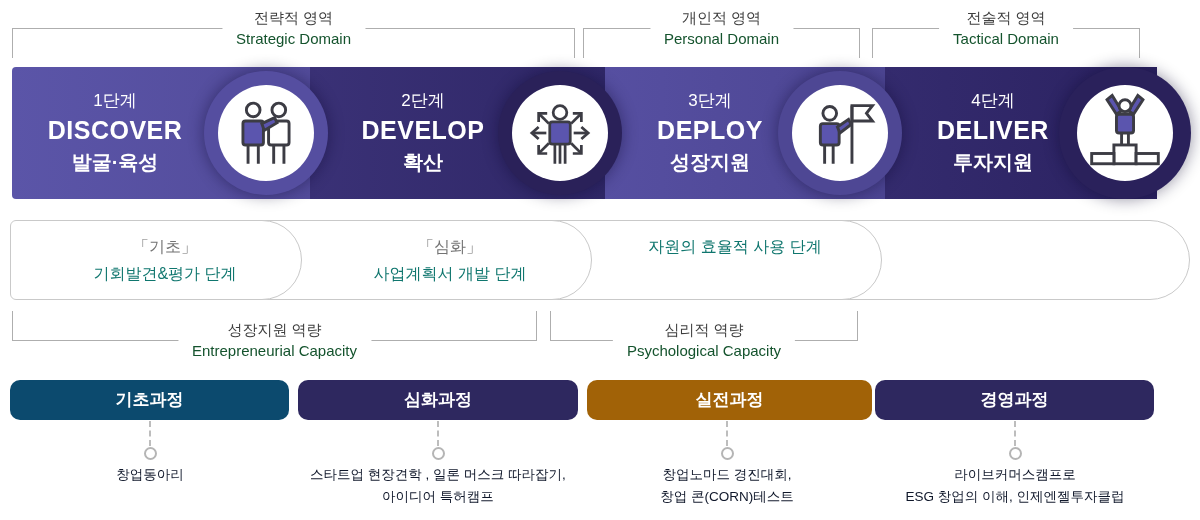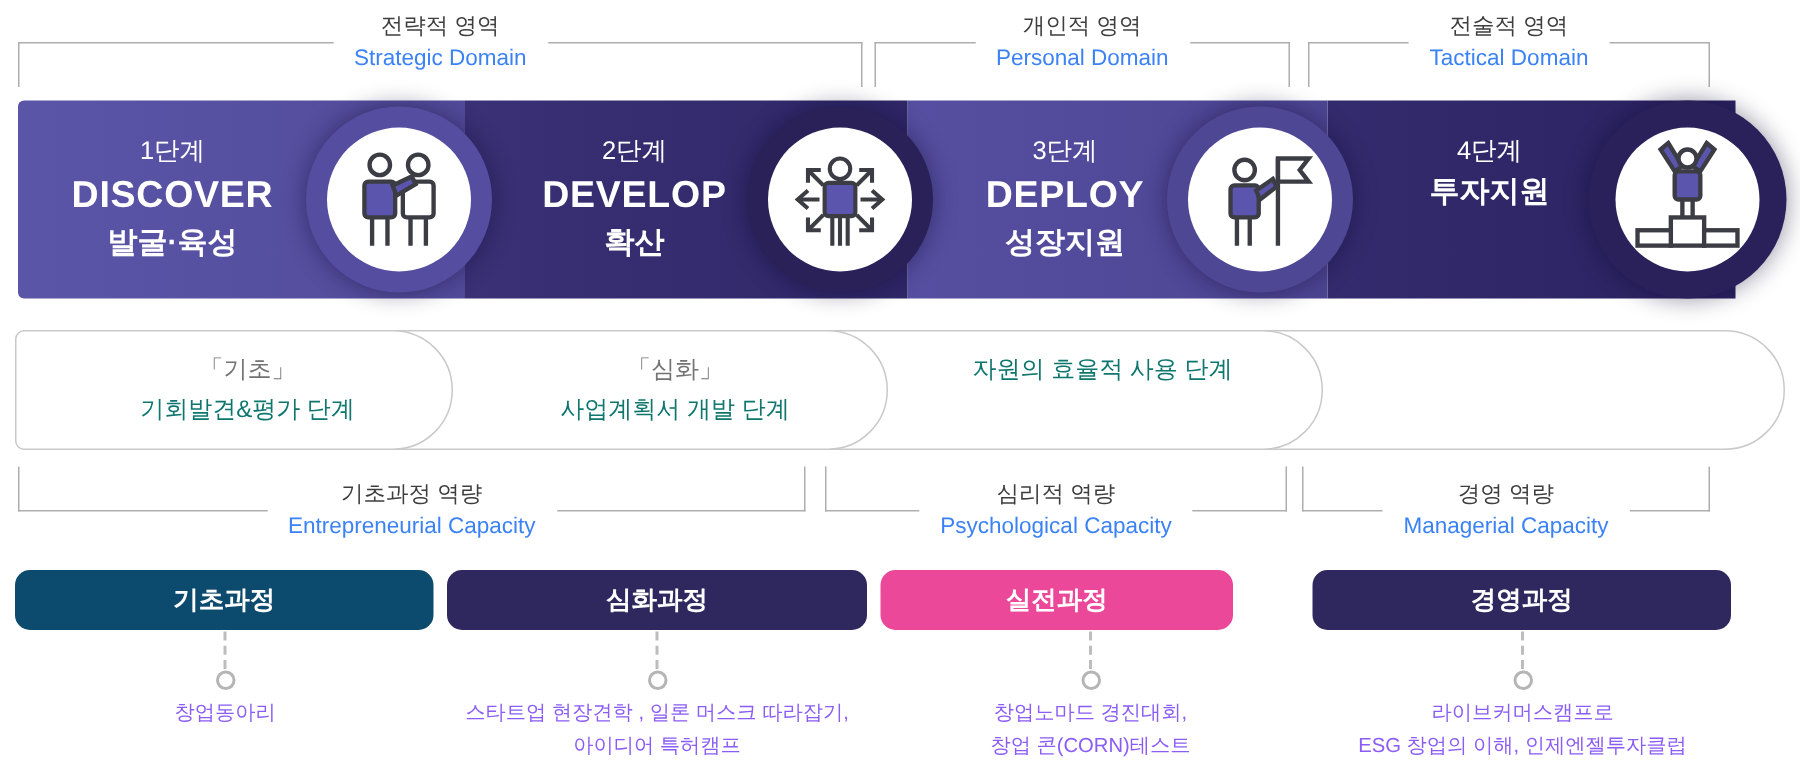--- a/index.html
+++ b/index.html
@@ -6,21 +6,21 @@
   .canvas{position:relative;width:1200px;height:520px;background:#fff;overflow:hidden;border-radius:18px;}
 
   
   .bracket{position:absolute;box-sizing:border-box;}
   .bracket.top{top:28px;height:30px;border-top:1px solid #aeaeae;border-left:1px solid #aeaeae;border-right:1px solid #aeaeae;}
   .bracket.bottom{top:311px;height:30px;border-bottom:1px solid #aeaeae;border-left:1px solid #aeaeae;border-right:1px solid #aeaeae;}
   .bk-label{position:absolute;left:50%;transform:translateX(-50%);background:#fff;padding:0 14px;text-align:center;white-space:nowrap;}
   .bracket.top .bk-label{top:-22px;}
   .bracket.bottom .bk-label{bottom:-21px;}
   .bk-kr{font-size:15px;color:#3e3e3e;font-weight:500;line-height:21px;}
-  .bk-en{font-size:15px;color:#3b82f6;line-height:21px;}
+  .bk-en{font-size:15px;color:#14532d;line-height:21px;}
 
   
   .band{position:absolute;left:0;top:67px;width:1200px;height:132px;}
   .seg{position:absolute;inset:0;}
   .seg-rect{position:absolute;top:0;height:132px;}
   .ring{position:absolute;top:4px;width:124px;height:124px;border-radius:50%;box-shadow:0 0 16px rgba(12,6,45,.45);}
   .ring.big{top:0;width:132px;height:132px;}
   .white-circle{position:absolute;top:18px;width:96px;height:96px;border-radius:50%;background:#fff;display:flex;align-items:center;justify-content:center;}
   .stage-text{position:absolute;top:22px;text-align:center;color:#fff;}
   .st-step{font-size:17px;line-height:24px;font-weight:400;}
@@ -31,21 +31,21 @@
   
   .pill{position:absolute;top:220px;height:80px;background:#fff;border:1px solid #c9c9c9;border-radius:6px 40px 40px 6px;box-sizing:border-box;}
   .pill-label{position:absolute;top:233px;text-align:center;z-index:28;}
   .pl-title{font-size:16px;line-height:27px;color:#737373;font-weight:500;text-align:center;}
   .pl-desc{font-size:16px;line-height:27px;color:#0f766e;font-weight:500;}
 
   
   .course-btn{position:absolute;top:380px;height:40px;border:none;border-radius:10px;color:#fff;font-size:17px;font-weight:700;line-height:40px;text-align:center;font-family:"Liberation Sans",sans-serif;padding:0;cursor:pointer;}
   .dash{position:absolute;top:421px;height:25px;width:0;border-left:2px dashed #bdbdbd;}
   .dot{position:absolute;top:447px;width:9px;height:9px;border:2px solid #b5b5b5;border-radius:50%;background:#fff;}
-  .detail{position:absolute;top:464px;text-align:center;font-size:13.5px;line-height:22px;color:#8b5cf6;}
+  .detail{position:absolute;top:464px;text-align:center;font-size:13.5px;line-height:22px;color:#0f172a;}
 </style>
 </head>
 <body>
 
 <div class="canvas">
 
   <div class="bracket top" style="left:12px;width:563px;">
     <div class="bk-label">
       <div class="bk-kr">전략적 영역</div>
       <div class="bk-en">Strategic Domain</div>
@@ -78,20 +78,21 @@
             <rect x="38" y="26" width="20" height="22" rx="3" fill="#5B55AE"></rect>
             <path d="M44 48 V62 M52 48 V62"></path>
             <rect x="35" y="62" width="26" height="22" fill="#fff"></rect>
             <rect x="9" y="72" width="26" height="12" fill="#fff"></rect>
             <rect x="61" y="72" width="26" height="12" fill="#fff"></rect>
           </g>
         </svg>
       </div>
       <div class="stage-text" style="left:903px;width:180px;">
         <div class="st-step">4단계</div>
+        <div class="st-en">DELIVER</div>
         <div class="st-kr">투자지원</div>
       </div>
     </div>
 
     <div class="seg" style="z-index:20;">
       <div class="seg-rect" style="left:605px;width:280px;background:linear-gradient(90deg,#564FA1,#4C4592);"></div>
       <div class="ring" style="left:778px;background:#4E4794;"></div>
       <div class="white-circle" style="left:792px;">
         <svg class="icon-svg" viewBox="0 0 96 96">
           <g fill="none" stroke="#3C3C44" stroke-width="3.4">
@@ -177,40 +178,34 @@
   <div class="pill-label" style="left:300px;width:300px;">
     <div class="pl-title">「심화」</div>
     <div class="pl-desc">사업계획서 개발 단계</div>
   </div>
   <div class="pill-label" style="left:590px;width:290px;">
     <div class="pl-desc">자원의 효율적 사용 단계</div>
   </div>
 
   <div class="bracket bottom" style="left:12px;width:525px;">
     <div class="bk-label">
-      <div class="bk-kr">기초과정 역량</div>
+      <div class="bk-kr">성장지원 역량</div>
       <div class="bk-en">Entrepreneurial Capacity</div>
     </div>
   </div>
   <div class="bracket bottom" style="left:550px;width:308px;">
     <div class="bk-label">
       <div class="bk-kr">심리적 역량</div>
       <div class="bk-en">Psychological Capacity</div>
     </div>
   </div>
-  <div class="bracket bottom" style="left:868px;width:272px;">
-    <div class="bk-label">
-      <div class="bk-kr">경영 역량</div>
-      <div class="bk-en">Managerial Capacity</div>
-    </div>
-  </div>
 
   <button class="course-btn" style="left:10px;width:279px;background:#0c4a6e;">기초과정</button>
   <button class="course-btn" style="left:298px;width:280px;background:#2E285F;">심화과정</button>
-  <button class="course-btn" style="left:587px;width:235px;background:#ec4899;">실전과정</button>
+  <button class="course-btn" style="left:587px;width:285px;background:#a16207;">실전과정</button>
   <button class="course-btn" style="left:875px;width:279px;background:#2E285F;">경영과정</button>
 
   <div class="dash" style="left:149px;"></div>
   <div class="dash" style="left:437px;"></div>
   <div class="dash" style="left:726px;"></div>
   <div class="dash" style="left:1014px;"></div>
   <div class="dot" style="left:144px;"></div>
   <div class="dot" style="left:432px;"></div>
   <div class="dot" style="left:721px;"></div>
   <div class="dot" style="left:1009px;"></div>

